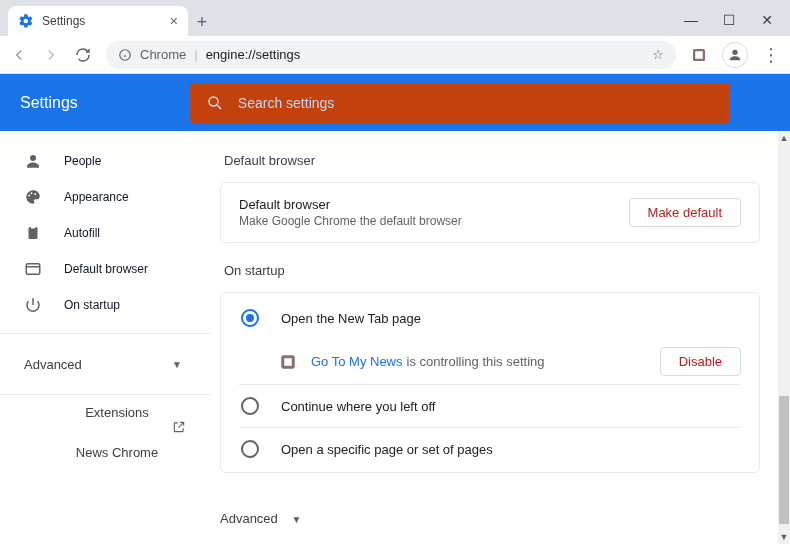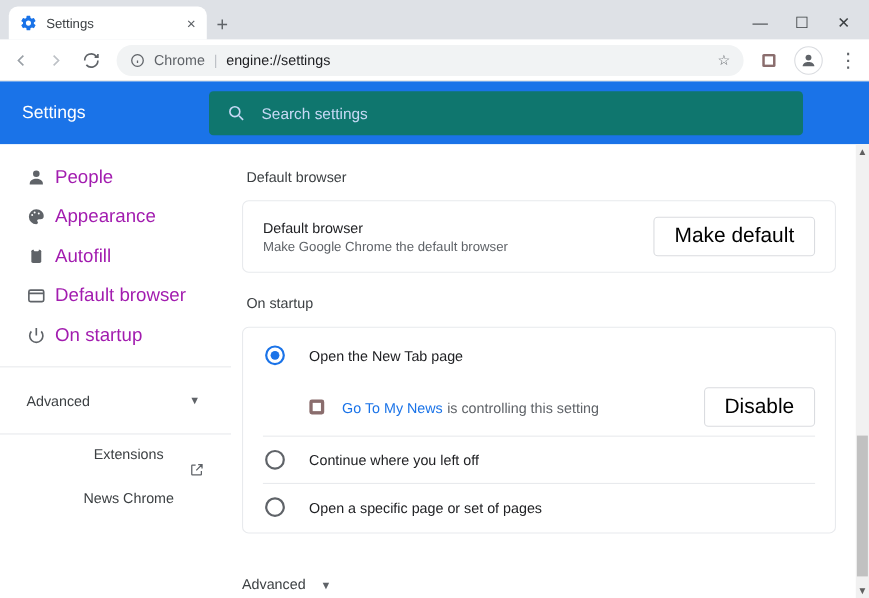--- a/index.html
+++ b/index.html
@@ -22,42 +22,42 @@
 .omnibox .divider { color: #bdc1c6; }
 .omnibox .path { color: #202124; }
 .omnibox .star { margin-left: auto; color: #5f6368; }
 .ricons { display: flex; gap: 14px; align-items: center; color: #5f6368; }
 .avatar-circle { width: 26px; height: 26px; border-radius: 50%; border: 1px solid #dadce0; display:flex; align-items:center; justify-content:center; }
 .dots { font-size: 18px; letter-spacing: 0; }
 
 
 .bluehdr { height: 57px; background: #1a73e8; display: flex; align-items: center; padding: 0 20px; }
 .apptitle { color: #fff; font-size: 16px; font-weight: 400; }
-.searchbox { margin-left: 112px; flex: 1; max-width: 540px; height: 40px; background: #0f766e; border-radius: 4px; display: flex; align-items: center; padding: 0 16px; color: #c6d9f5; font-size: 14px; gap: 14px; }
+.searchbox { margin-left: 112px; flex: 1; max-width: 540px; height: 40px; background: #c2410c; border-radius: 4px; display: flex; align-items: center; padding: 0 16px; color: #c6d9f5; font-size: 14px; gap: 14px; }
 
 
 .main { display: flex; height: calc(544px - 36px - 38px - 57px); }
 .sidebar { width: 210px; padding-top: 12px; }
-.side-item { height: 36px; display: flex; align-items: center; padding-left: 24px; gap: 8px; font-size: 17px; color: #a21caf; cursor: pointer; }
+.side-item { height: 36px; display: flex; align-items: center; padding-left: 24px; gap: 22px; font-size: 12px; color: #0f172a; cursor: pointer; }
 .side-item .ic { width: 18px; color: #5f6368; display:flex; }
 .side-divider { height: 1px; background: #e8eaed; margin: 10px 0; }
 .side-adv { height: 40px; display:flex; align-items:center; padding-left:24px; font-size:13px; color:#3c4043; }
 .side-adv .chev { margin-left: auto; margin-right: 28px; font-size: 10px; color:#5f6368;}
 .side-ext { height: 40px; display:flex; align-items:center; padding-left:24px; font-size:13px; color:#3c4043;flex-direction:column;}
 .side-ext .launch { margin-left:auto; margin-right:24px; color:#5f6368; }
 
 
 .content { flex: 1; padding: 14px 30px 0 10px; position: relative; overflow: hidden;}
 .sect-title { font-size: 13px; color: #3c4043; margin: 8px 0 14px 4px; }
 .card { background: #fff; border: 1px solid #e8eaed; border-radius: 6px; padding: 14px 18px; }
 .card-row { display: flex; align-items: center; }
 .card-row .txt { flex: 1; }
 .ptitle { font-size: 13px; color: #202124; margin-bottom: 2px; }
 .psub { font-size: 12px; color: #5f6368; }
-.obtn { border: 1px solid #dadce0; background: #fff; color: #000000; font-size: 19px; padding: 6px 18px; border-radius: 4px; font-weight: 500; cursor: pointer; }
+.obtn { border: 1px solid #dadce0; background: #fff; color: #b91c1c; font-size: 13px; padding: 6px 18px; border-radius: 4px; font-weight: 500; cursor: pointer; }
 
 .radio-row { display: flex; align-items: center; padding: 12px 2px; }
 .radio-outer { width: 18px; height: 18px; border: 2px solid #5f6368; border-radius: 50%; margin-right: 22px; display:flex; align-items:center; justify-content:center; }
 .radio-outer.sel { border-color: #1a73e8; }
 .radio-inner { width: 8px; height: 8px; background: #1a73e8; border-radius: 50%; }
 .radio-label { font-size: 13px; color: #202124; }
 .ext-row { display: flex; align-items: center; padding: 8px 0 8px 40px; }
 .ext-ico { width: 18px; height: 18px; margin-right: 14px; }
 .ext-link { color: #1a73e8; font-size: 13px; margin-right: 4px; }
 .ext-desc { color: #5f6368; font-size: 13px; }

